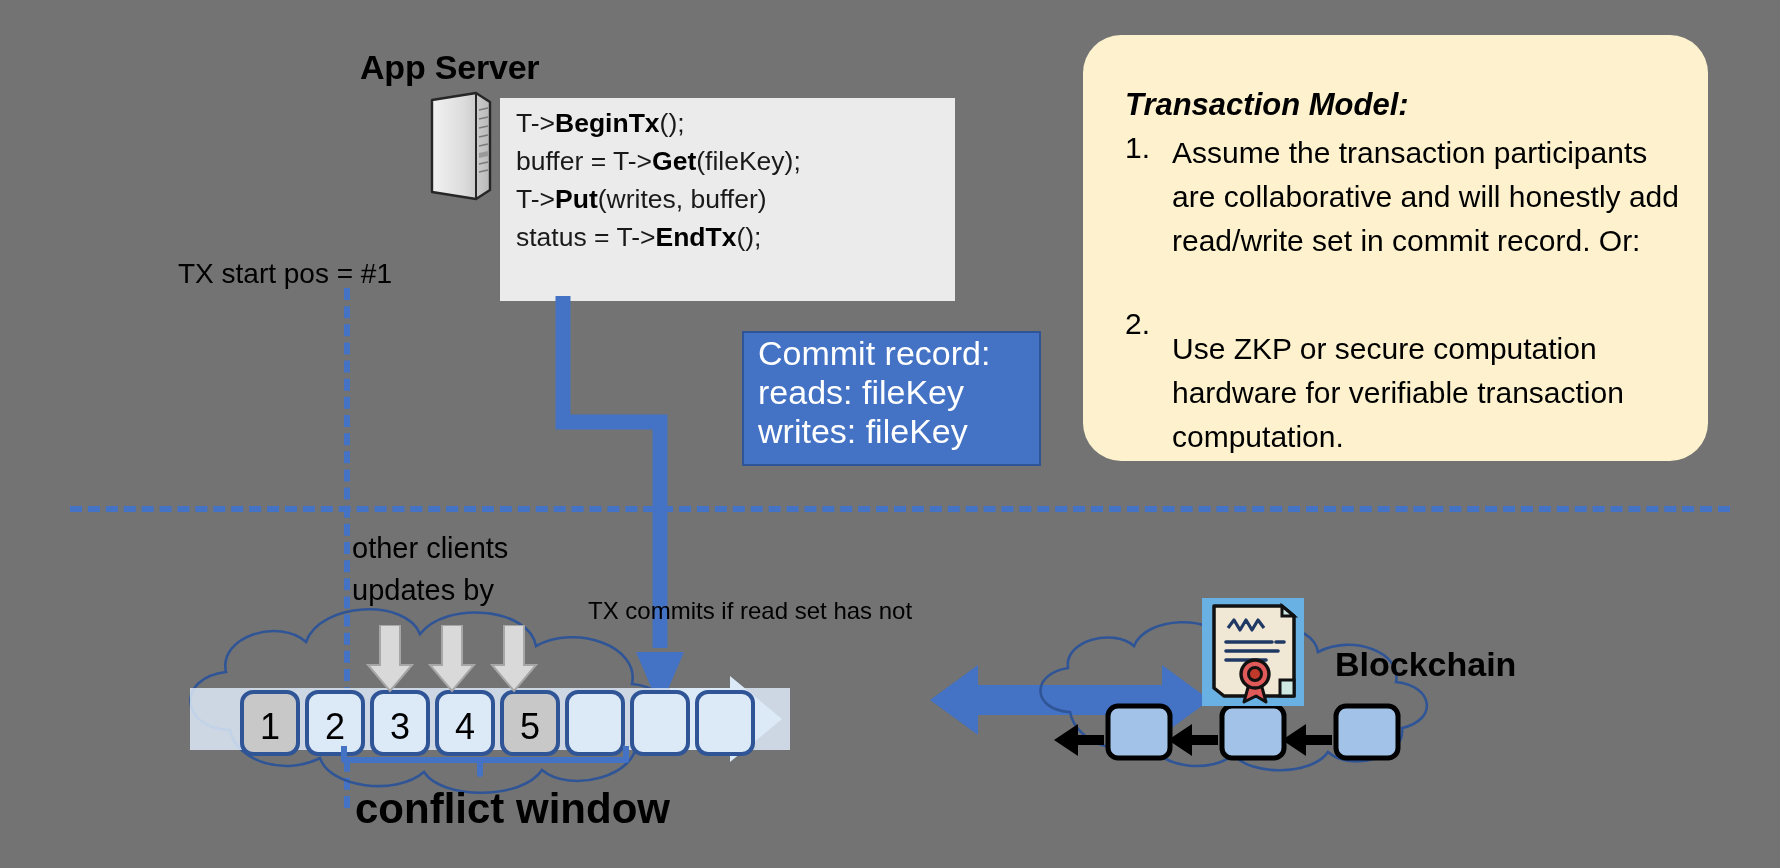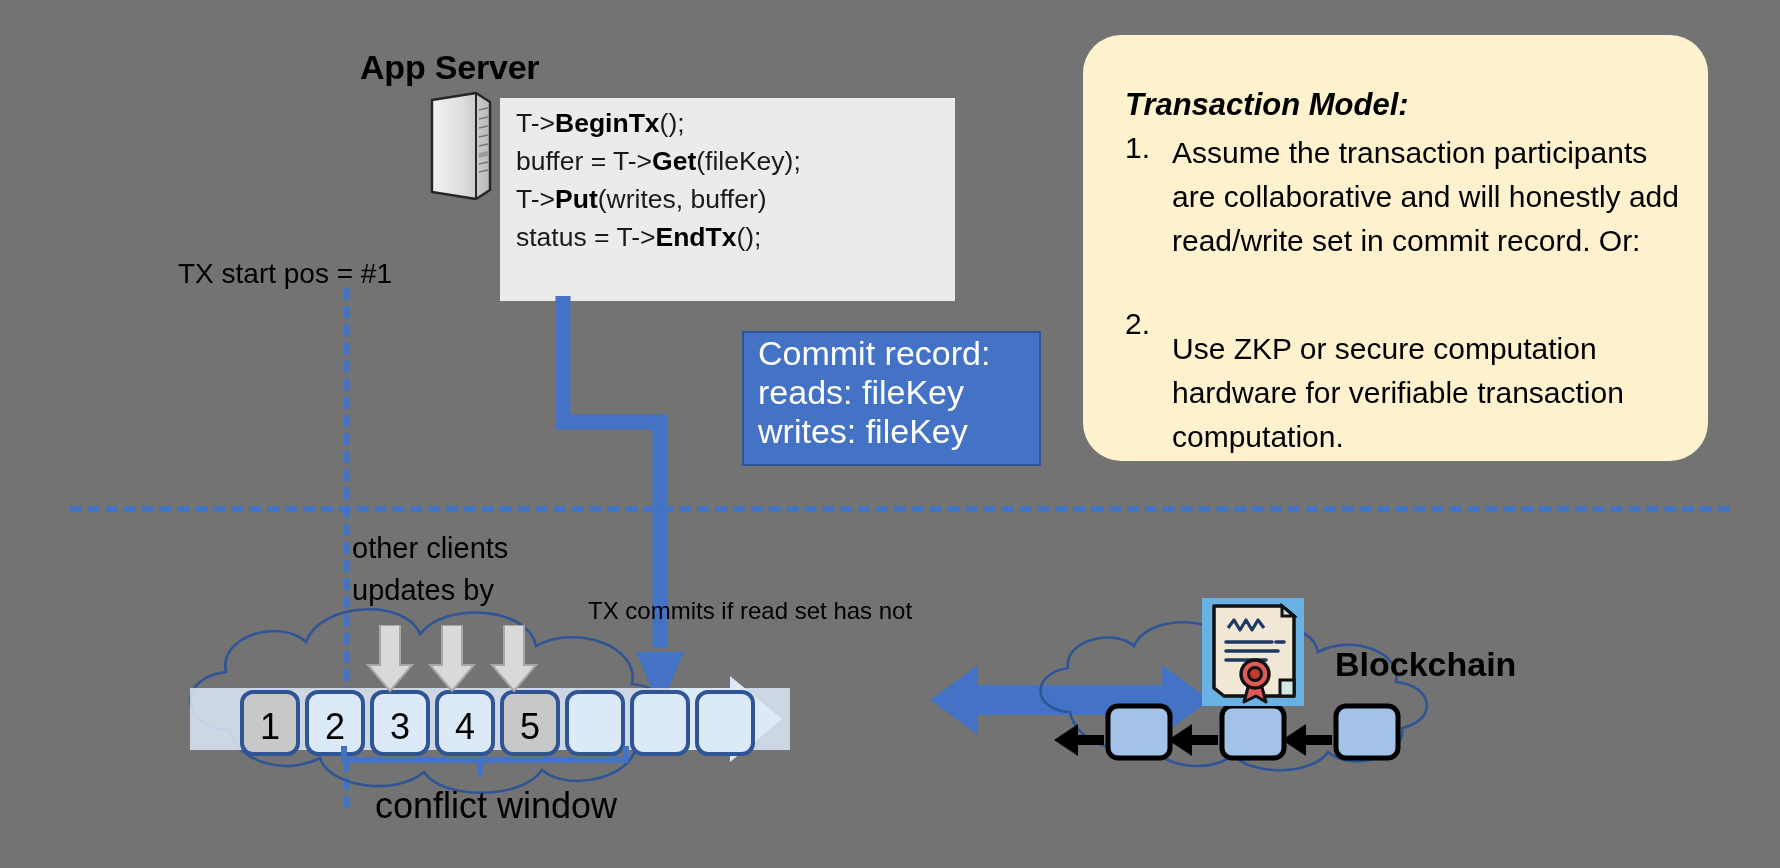--- a/index.html
+++ b/index.html
@@ -124,24 +124,23 @@
     white-space: nowrap;
   }
   #blockchain-label {
     left: 1335px; top: 645px;
     font-size: 34px;
     font-weight: bold;
     color: #000;
   }
   #conflict-window-label {
     left: 355px; top: 785px;
-    font-size: 36px;
-    font-weight: normal;
-    color: #000;
-    margin-left: 20px;
+    font-size: 42px;
+    font-weight: bold;
+    color: #000;
   }
 
   
   #ledger-svg { left: 170px; top: 580px; }
   #blockchain-svg { left: 1030px; top: 620px; }
   #bigarrow-svg { left: 930px; top: 655px; }
   #brace-svg { left: 340px; top: 742px; }
   #cert-icon { left: 1202px; top: 598px; width: 102px; height: 108px; }
 </style>
 </head>

